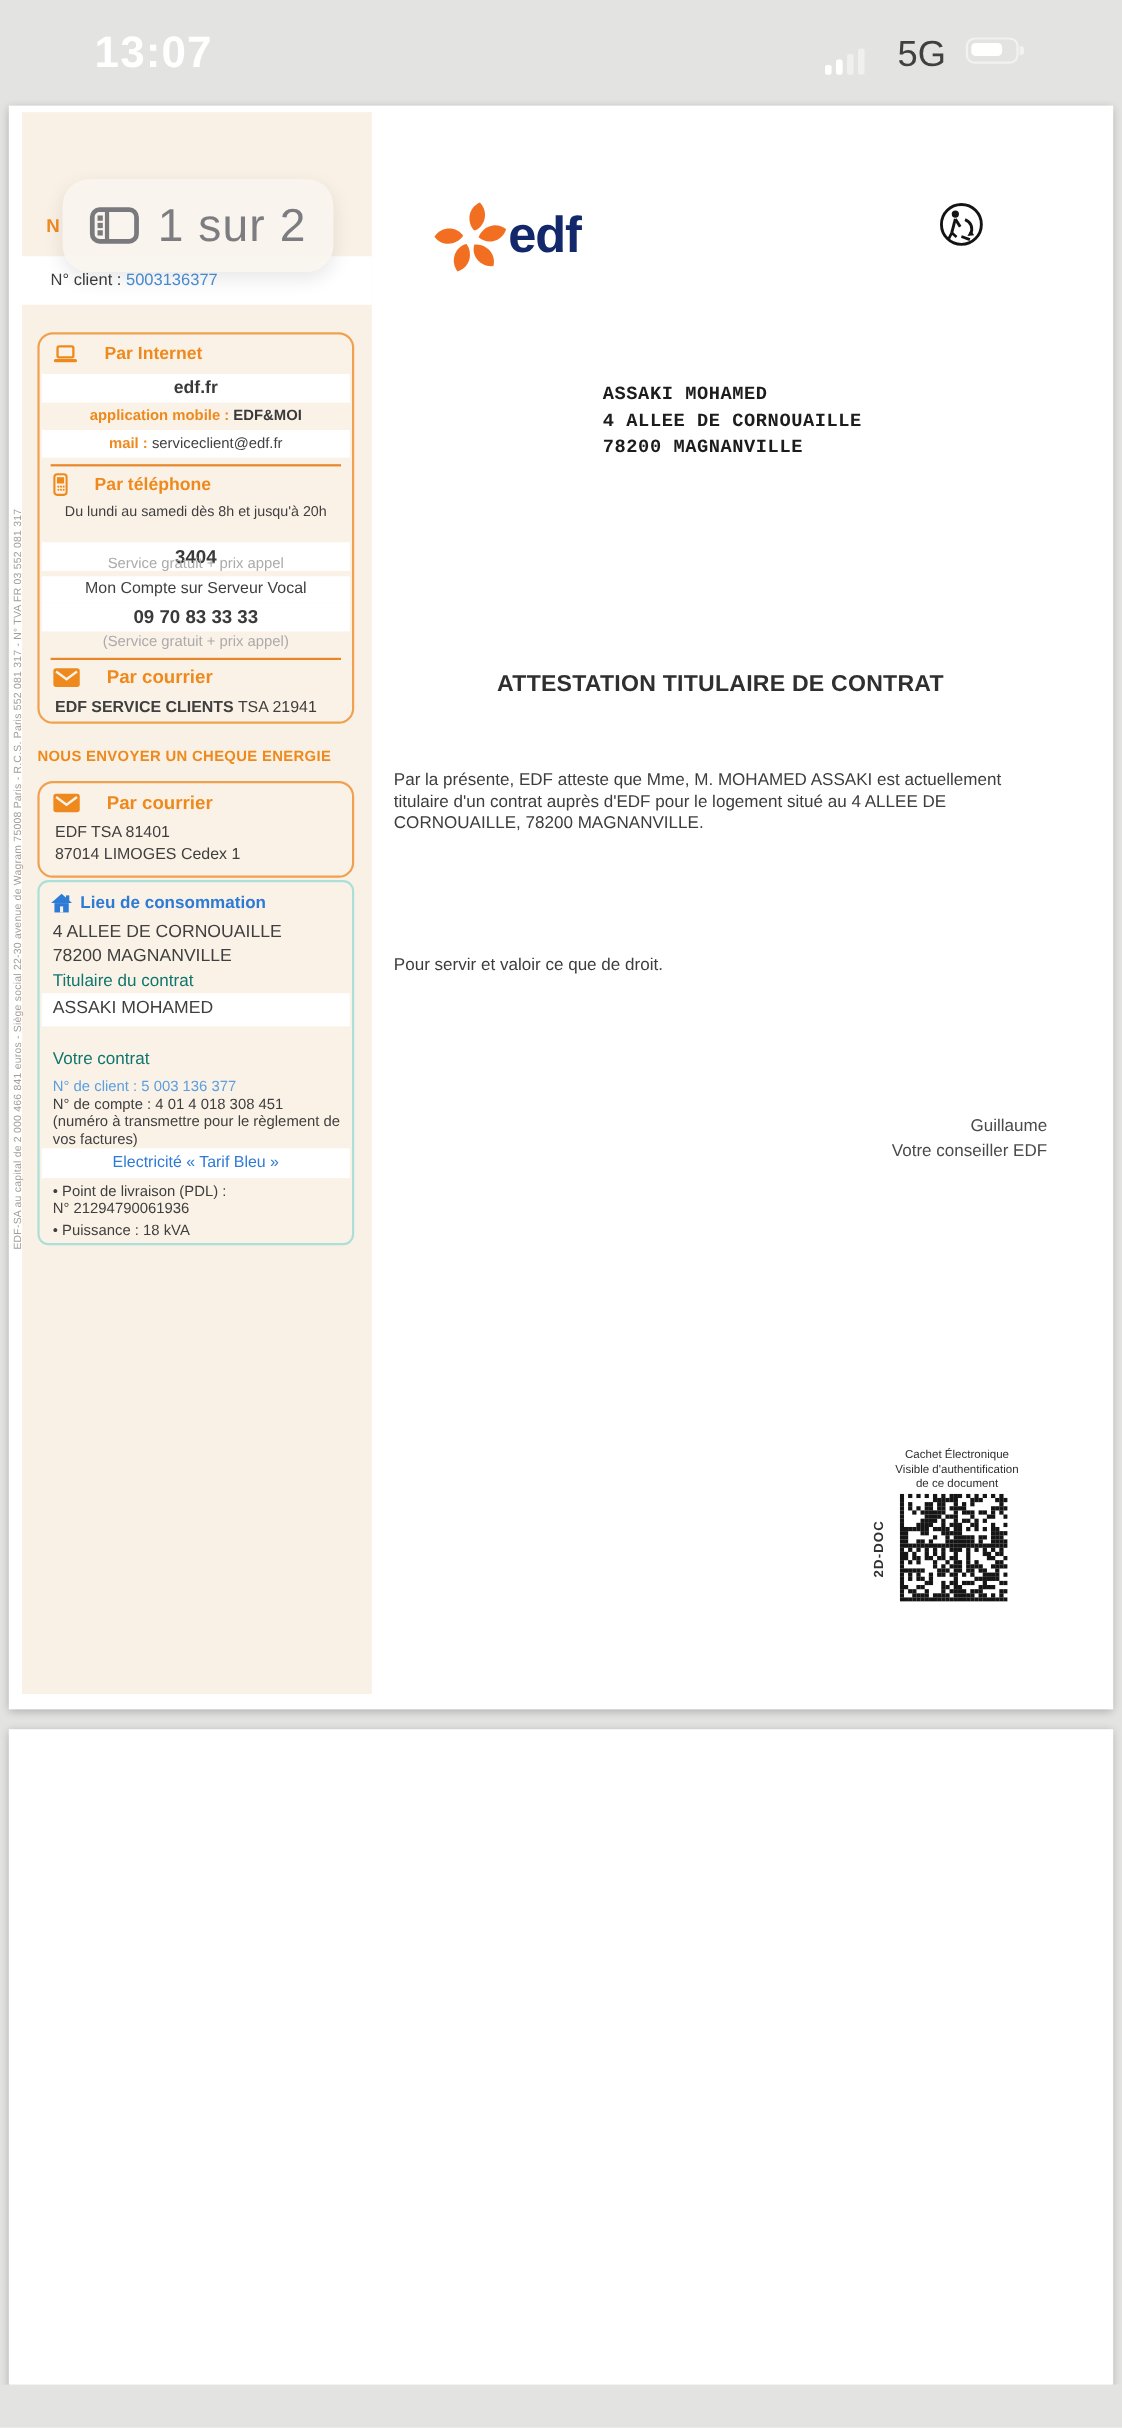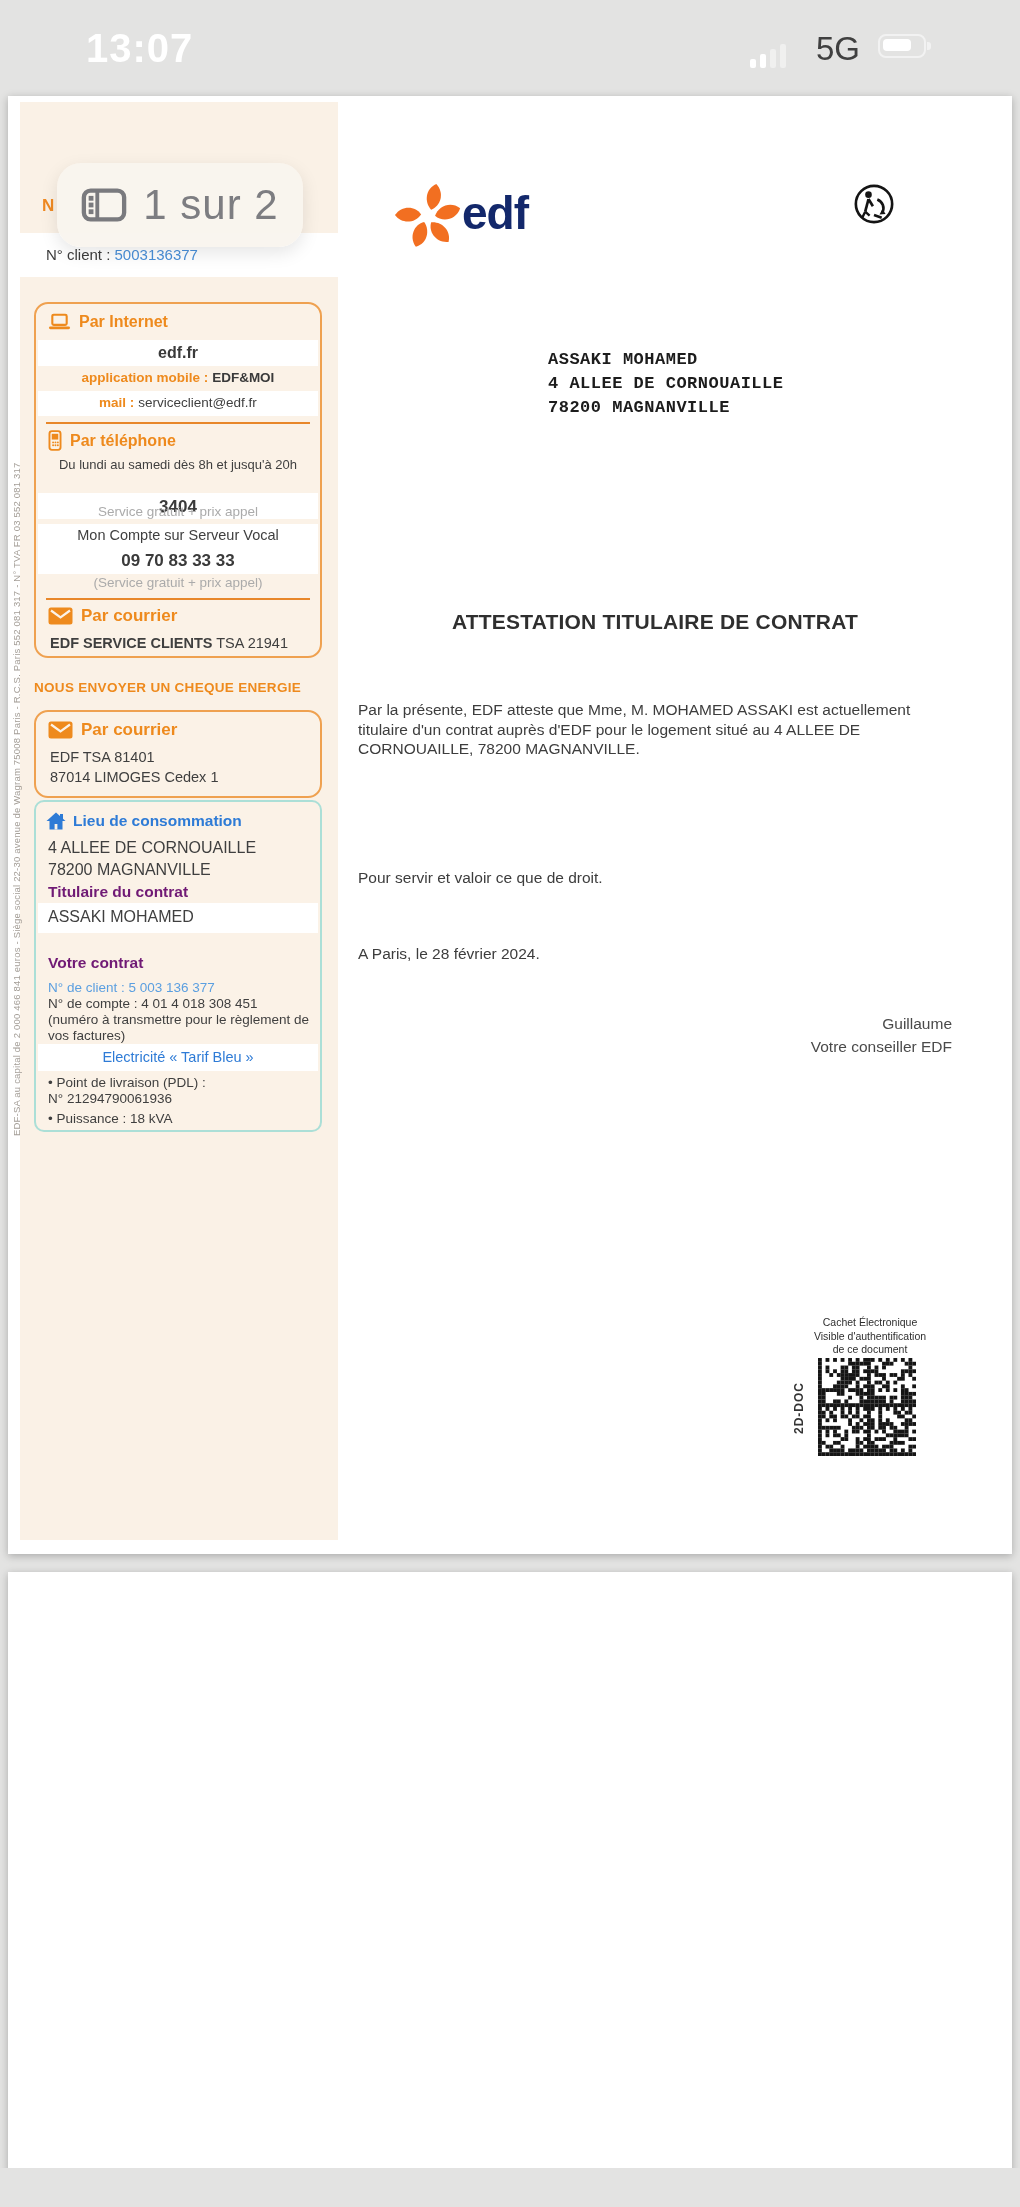--- a/index.html
+++ b/index.html
@@ -38,39 +38,39 @@
   .hidden-n { left:42px; top:196px; font-size:17px; font-weight:bold; color:#f08a23; }
 
   .client-strip { left:20px; top:233px; width:318px; height:44px; background:#ffffff; }
   .client-strip .txt { position:absolute; left:26px; top:13px; font-size:15px; color:#3c3c3c; }
   .client-strip .val { color:#4a90d9; }
 
   
   .obox { border:2.5px solid #efa150; border-radius:14px; background:#fbf2e7; overflow:hidden; }
   .box1 { left:34px; top:302px; width:288px; height:356px; }
   .box2 { left:34px; top:710px; width:288px; height:88px; }
-  .obox .hdr { position:absolute; left:12px; display:flex; align-items:center; gap:8px;
+  .obox .hdr { position:absolute; left:12px; display:flex; align-items:center; gap:24px;
                font-weight:bold; color:#ee8a1d; }
   .row { position:absolute; left:2px; right:2px; text-align:center; }
   .row.white { background:#ffffff; }
   .bold-dark { font-weight:bold; color:#3a3a3a; }
   .olabel { color:#ee8a1d; font-weight:bold; }
   .dark { color:#3f3f3f; }
   .gray { color:#ababab; }
   .divider { position:absolute; left:10px; right:10px; height:2px; background:#e8872a; }
 
   .cheque-hdr { left:34px; top:680px; font-size:13.5px; font-weight:bold; color:#ee8a1d; letter-spacing:0.3px; }
 
   
   .tbox { left:34px; top:800px; width:288px; height:332px; border:2px solid #abdfd7; border-radius:10px;
           background:#fbf2e7; overflow:hidden; }
   .tbox .bhdr { position:absolute; left:10px; top:10px; display:flex; align-items:center; gap:7px;
                 font-size:15.5px; font-weight:bold; color:#2e7bd6; }
   .tbox .line { position:absolute; left:12px; right:8px; }
-  .blue-bold { color:#701a75; font-weight:bold; }
+  .blue-bold { color:#0f766e; font-weight:normal; }
 
   .legal-vert { left:11px; top:310px; height:826px; width:16px;
                 writing-mode:vertical-rl; transform:rotate(180deg);
                 font-size:9.5px; color:#a39d96; white-space:nowrap; letter-spacing:0.2px; }
 
   
   .logo-text { left:462px; top:186px; font-size:46px; font-weight:bold; color:#13286b; letter-spacing:-1px; }
   .recipient { left:548px; top:348px; font-family:"Liberation Mono", monospace; font-weight:bold;
                font-size:17px; line-height:24px; color:#1c1c1c; letter-spacing:0.5px; }
   .title { left:358px; top:610px; width:594px; text-align:center; font-size:21px; font-weight:bold;
@@ -252,21 +252,20 @@
 
   <div class="a recipient">
     <div>ASSAKI MOHAMED</div>
     <div>4 ALLEE DE CORNOUAILLE</div>
     <div>78200 MAGNANVILLE</div>
   </div>
 
   <div class="a title">ATTESTATION TITULAIRE DE CONTRAT</div>
   <div class="a para" style="top:700px;">Par la présente, EDF atteste que Mme, M. MOHAMED ASSAKI est actuellement titulaire d'un contrat auprès d'EDF pour le logement situé au 4 ALLEE DE CORNOUAILLE, 78200 MAGNANVILLE.</div>
   <div class="a para" style="top:868px;">Pour servir et valoir ce que de droit.</div>
-  <div class="a para" style="top:944px;">A Paris, le 28 février 2024.</div>
   <div class="a sig">
     <div>Guillaume</div>
     <div>Votre conseiller EDF</div>
   </div>
 
   <div class="a stamp-cap">
     <div>Cachet Électronique</div>
     <div>Visible d'authentification</div>
     <div>de ce document</div>
   </div>

